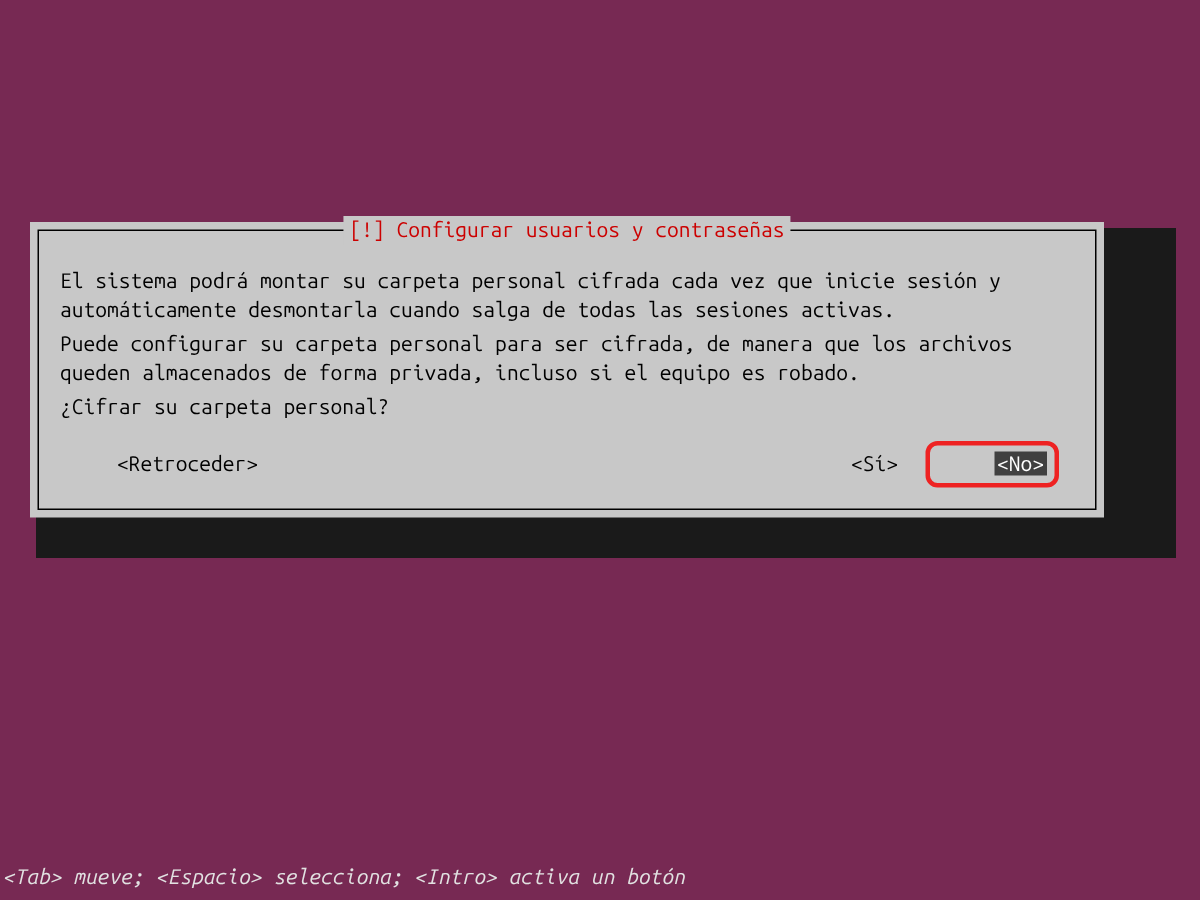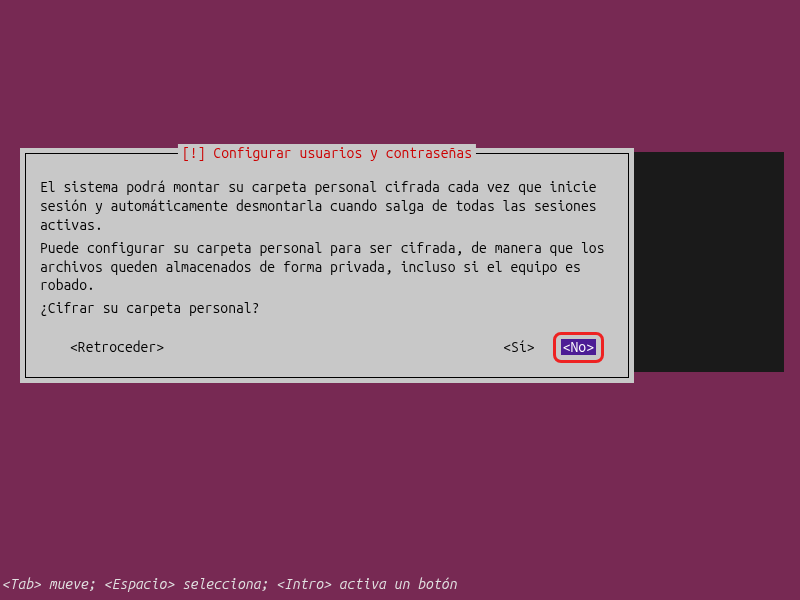--- a/index.html
+++ b/index.html
@@ -22,21 +22,21 @@
     left: 24px;
     width: 760px;
     height: 220px;
     background: #1a1a1a;
   }
 
   .dialog {
     position: absolute;
     top: 148px;
     left: 20px;
-    width: 614px;
+    width: 716px;
     background: #c8c8c8;
     box-sizing: border-box;
     padding: 5px;
   }
 
   .dialog-inner {
     border: 1px solid #000;
     padding: 10px 14px 14px 14px;
     position: relative;
   }
@@ -75,24 +75,25 @@
   .btn-right-group {
     display: flex;
     align-items: center;
     gap: 18px;
     margin-right: 10px;
   }
 
   .tui-button {
     cursor: pointer;
     user-select: none;
+    margin-left: 38px;
   }
 
   .selected {
-    background: #4c1d95;
+    background: #404040;
     color: #ffffff;
     padding: 0 2px;
   }
 
   .highlight-ring {
     border: 3px solid #ee2222;
     border-radius: 8px;
     padding: 3px 5px;
   }
 

